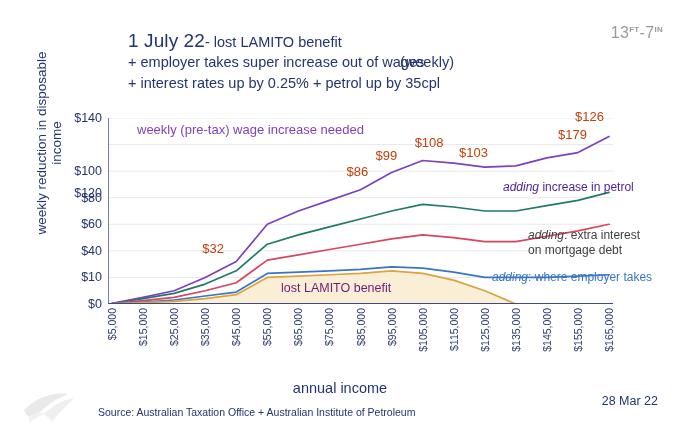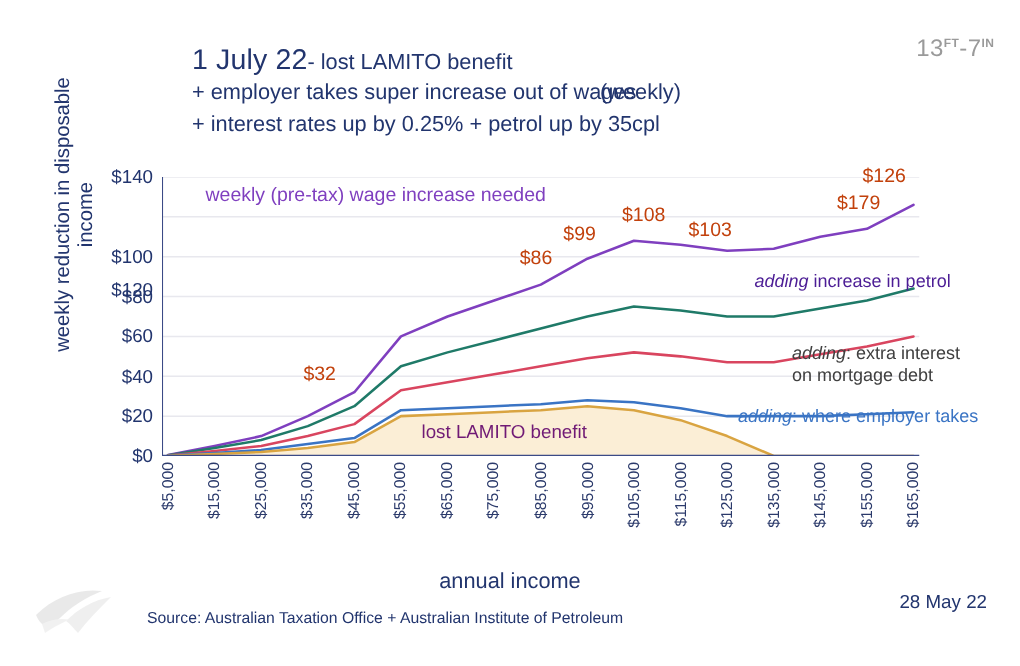--- a/index.html
+++ b/index.html
@@ -102,21 +102,21 @@
 
   <div class="logo">
     <span>13</span><sup>FT</sup><span>-</span><span>7</span><sup>IN</sup>
   </div>
 
   <div class="ytitle">weekly reduction in disposable income</div>
   <div class="xtitle">annual income</div>
 
   <div class="ylabels" id="ylabels">
       <div class="ylabel" style="top: 194px;">$0</div>
-      <div class="ylabel" style="top: 167.429px;">$20</div>
+      <div class="ylabel" style="top: 167.429px;">$10</div>
       <div class="ylabel" style="top: 140.857px;">$40</div>
       <div class="ylabel" style="top: 114.286px;">$60</div>
       <div class="ylabel" style="top: 87.7143px;">$80</div>
       <div class="ylabel" style="top: 61.1429px;">$100</div>
       <div class="ylabel" style="top: 34.5714px; margin-top: 48px;">$120</div>
       <div class="ylabel" style="top: 8px;">$140</div>
     </div>
   <div class="xlabels" id="xlabels">
       <div class="xlabel" style="left: -2px;">$5,000</div>
       <div class="xlabel" style="left: 29.0625px;">$15,000</div>
@@ -172,21 +172,21 @@
       <div class="dlabel" style="left: 202.25px; top: 241.486px;">$32</div>
       <div class="dlabel" style="left: 346.5px; top: 163.743px;">$86</div>
       <div class="dlabel" style="left: 375.562px; top: 148.471px;">$99</div>
       <div class="dlabel" style="left: 402.625px; top: 134.514px; margin-left: 12px;">$108</div>
       <div class="dlabel" style="left: 459px; top: 145.157px;">$103</div>
       <div class="dlabel" style="left: 557.938px; top: 126.543px;">$179</div>
       <div class="dlabel" style="left: 575px; top: 108.6px;">$126</div>
     </div>
 
   <div class="source">Source: Australian Taxation Office  + Australian Institute of Petroleum</div>
-  <div class="date">28 May 22</div>
+  <div class="date">28 Mar 22</div>
 
   <svg class="bird" viewBox="0 0 62 40">
     <path d="M2 22 C14 10, 30 4, 46 6 C36 10, 26 16, 18 24 C12 30, 6 32, 2 22 Z" fill="#b9b9b9"></path>
     <path d="M22 26 C30 18, 40 12, 52 10 C44 18, 36 26, 30 34 C27 31, 25 28, 22 26 Z" fill="#cccccc"></path>
     <path d="M6 28 C12 25, 18 24, 24 25 C18 28, 12 31, 8 34 Z" fill="#d4d4d4"></path>
   </svg>
 
 </div>
 
 </body></html>

